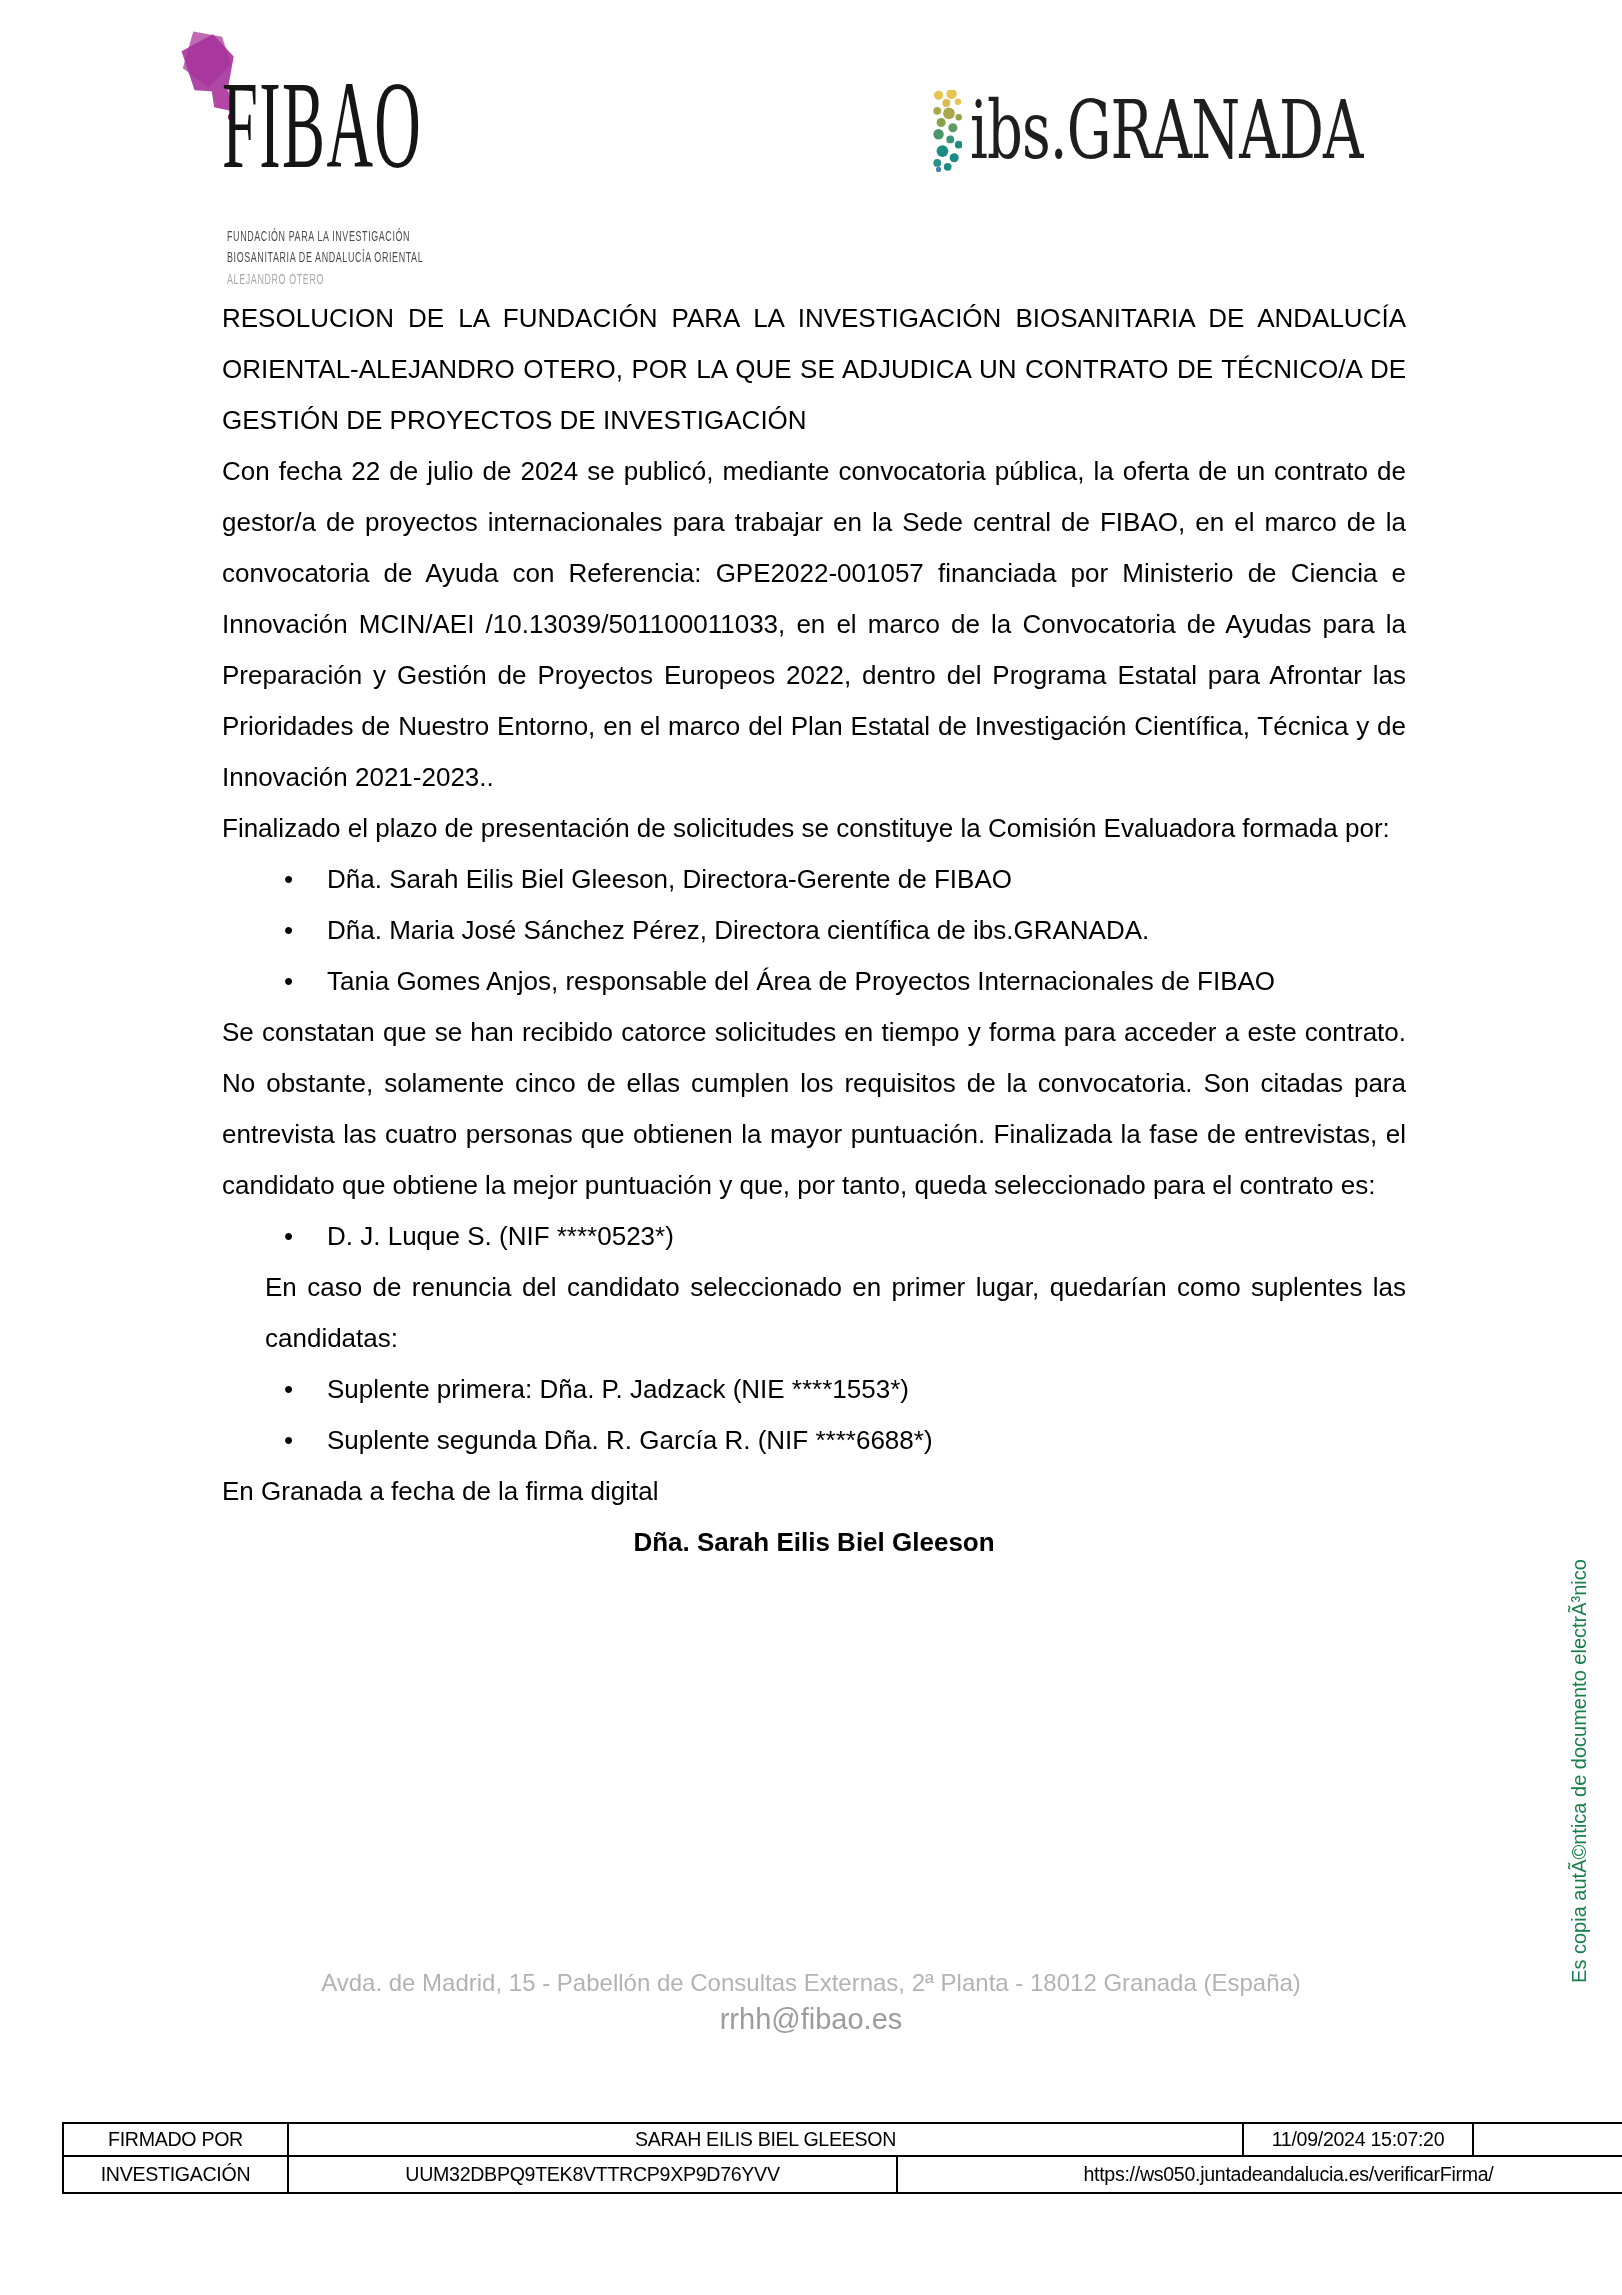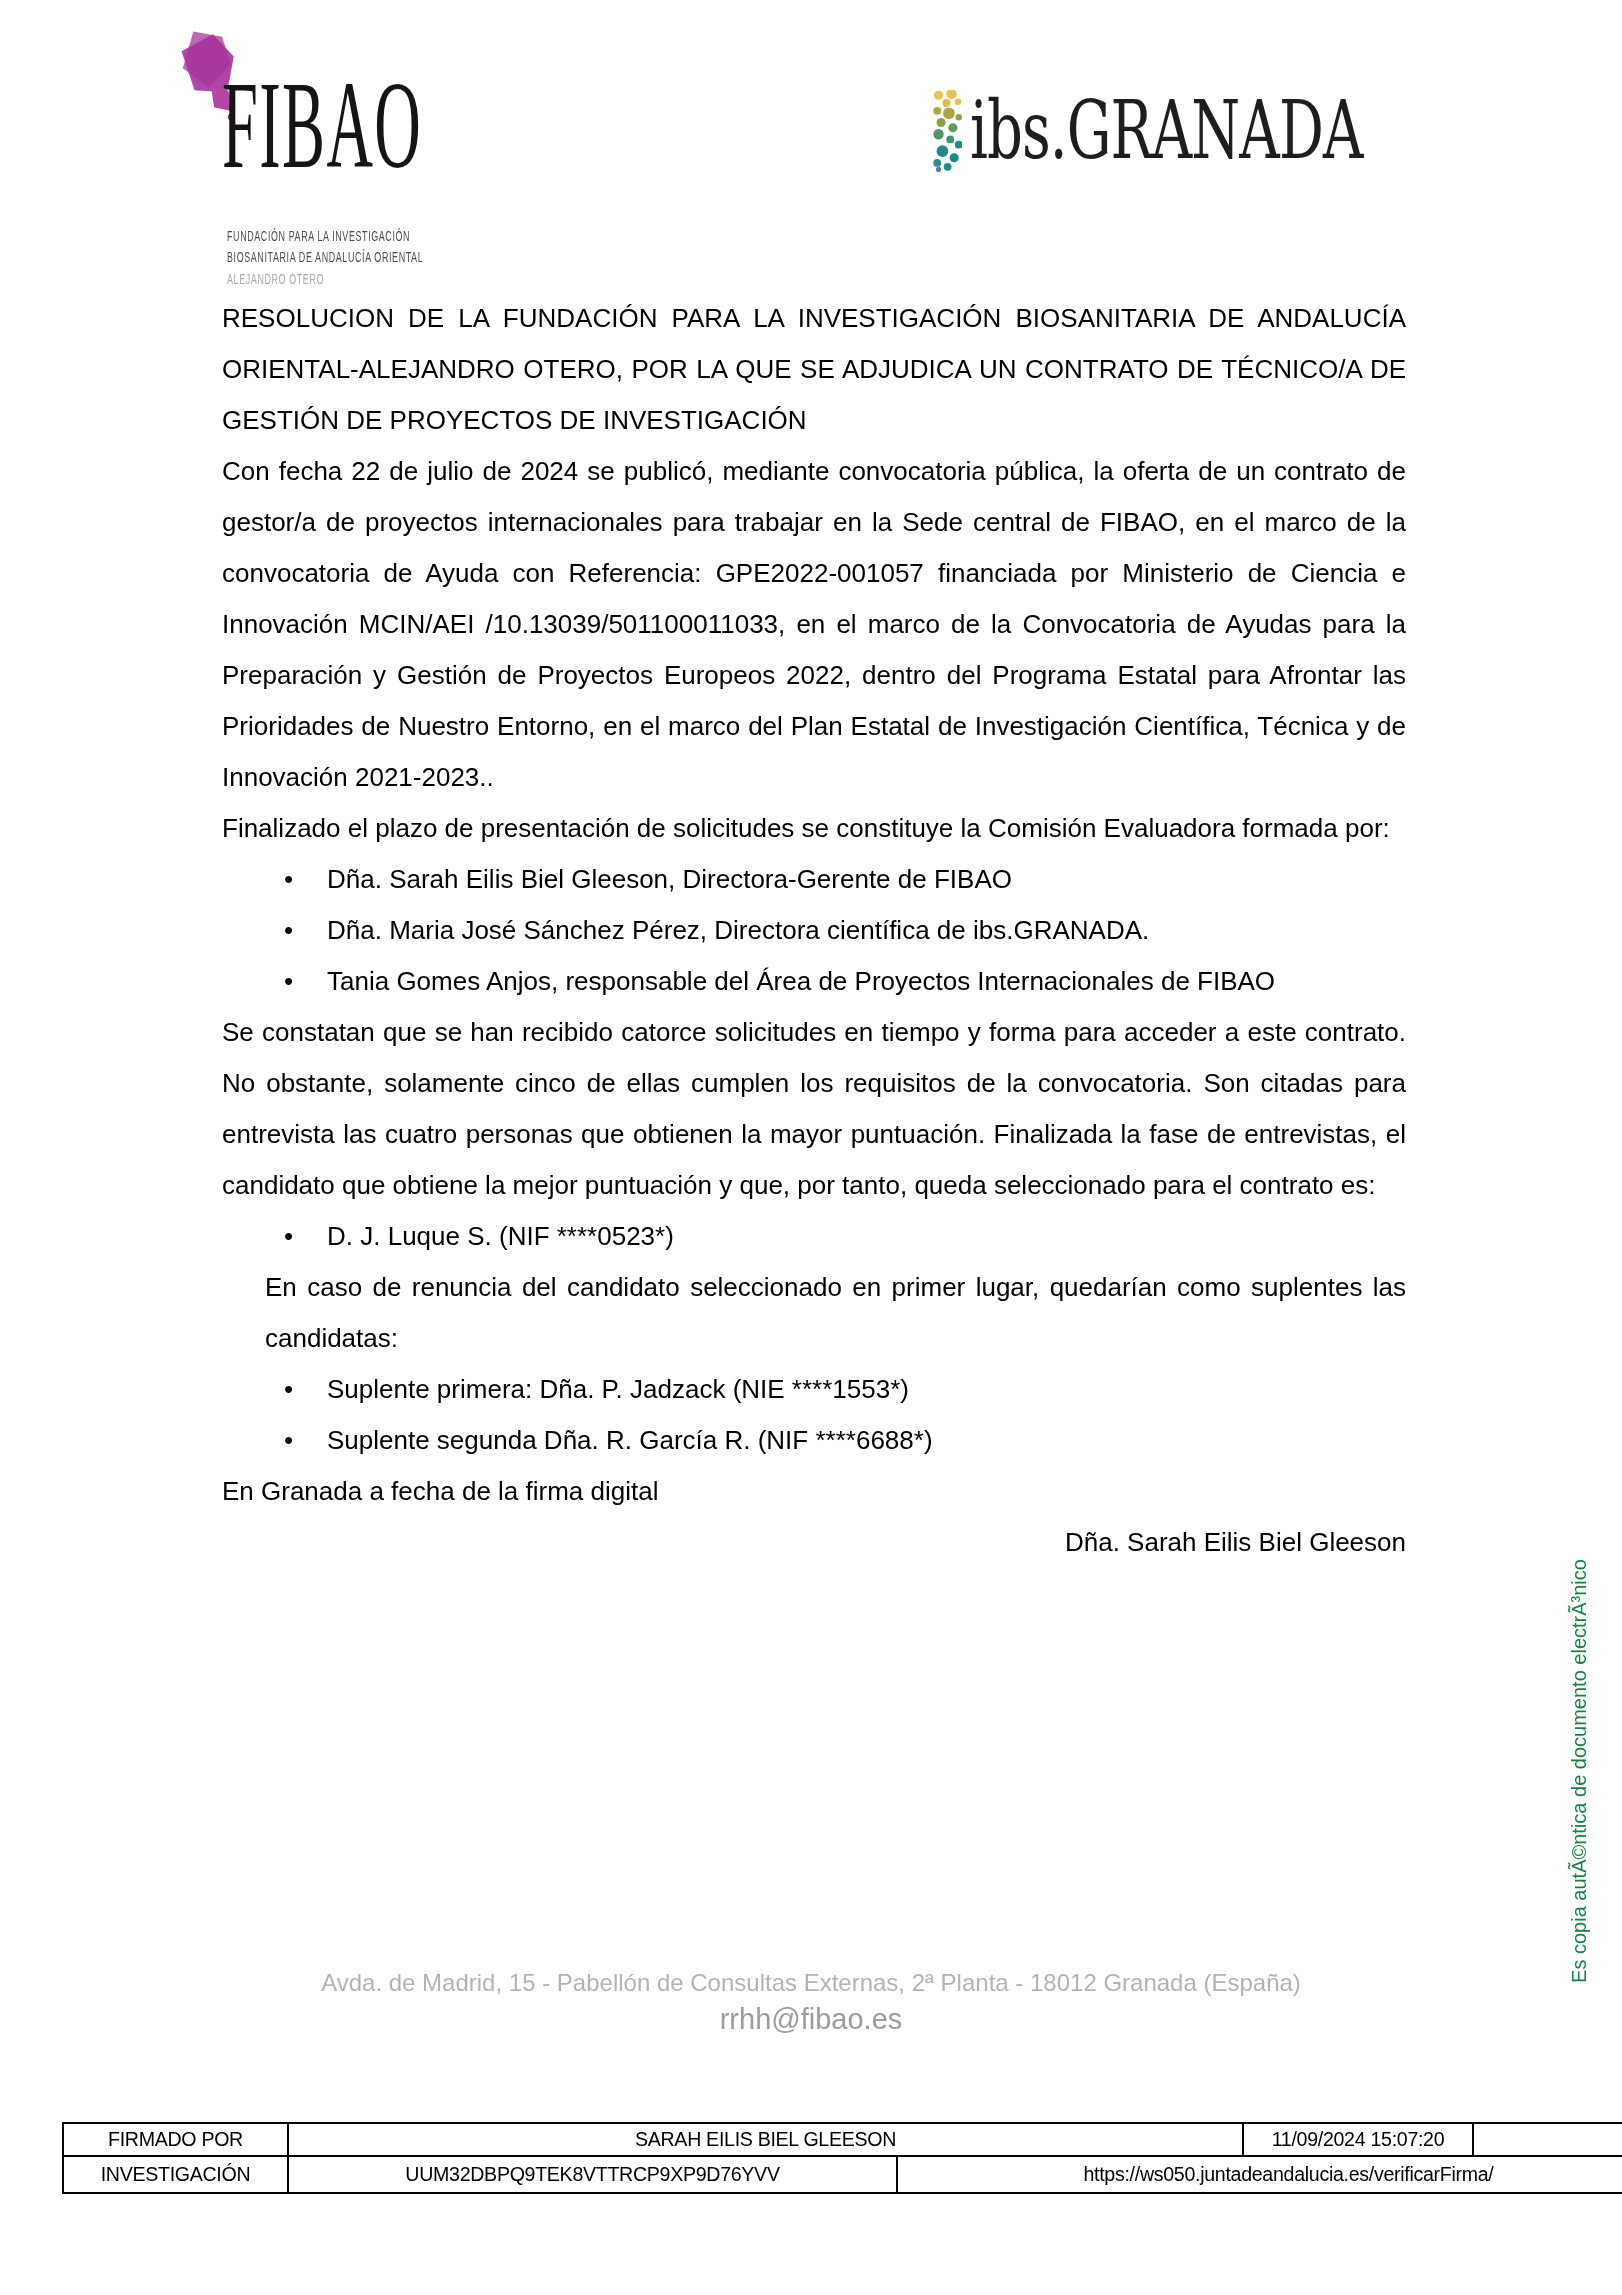--- a/index.html
+++ b/index.html
@@ -55,21 +55,21 @@
   .p-committee-intro { margin-bottom:6.5px; }
   ul.blist { list-style:none; margin:0; padding:0; }
   ul.blist li { position:relative; padding-left:105px; text-align:left; }
   ul.blist li::before { content:"•"; position:absolute; left:62px; top:0; }
   .committee-list { margin-bottom:19.6px; }
   .p-selection { margin-bottom:10.5px; }
   .selected-list { margin-bottom:36px; }
   .p-substitutes { margin-bottom:13px; padding-left:43px; }
   .substitutes-list { margin-bottom:39px; }
   .p-place { margin-bottom:49px; }
-  .signature-name { text-align:right; }
+  .signature-name { text-align:center;font-weight:bold; }
 
   
   .footer-address {
     position:absolute; left:0; top:1968px; width:1622px;
     text-align:center; font-size:24px; line-height:30px; color:#b3b3b3;
   }
   .footer-email {
     position:absolute; left:0; top:2003px; width:1622px;
     text-align:center; font-size:29px; line-height:33px; color:#9c9c9c;
     font-family:Liberation Sans, sans-serif;

